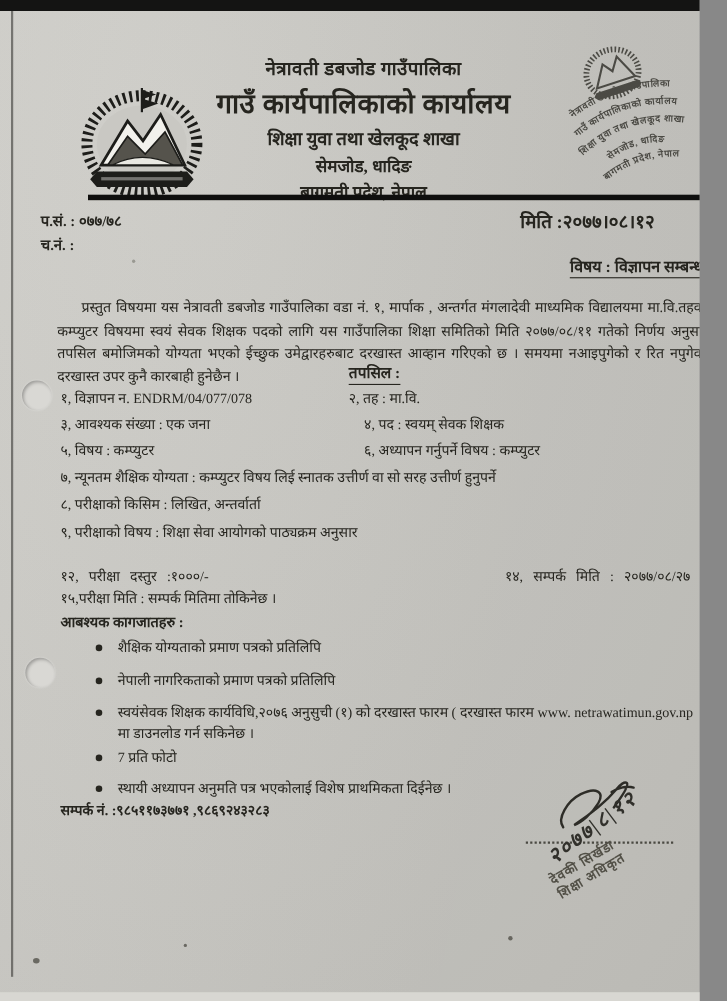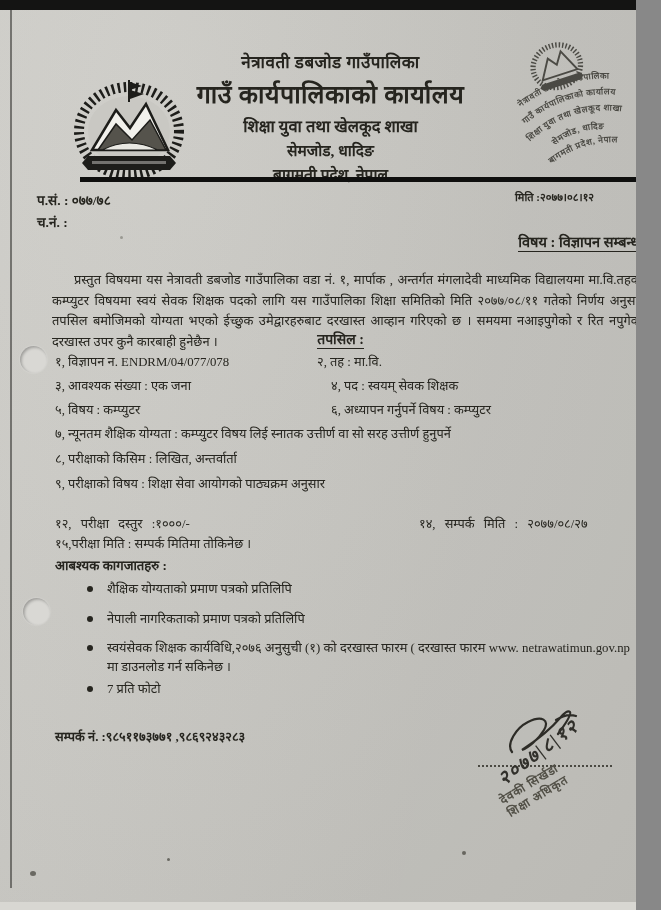--- a/index.html
+++ b/index.html
@@ -27,40 +27,40 @@
   .lh-addr{font-size:15.5px;font-weight:bold;margin-top:2px;}
   .lh-prov{font-size:15.5px;font-weight:bold;margin-top:2px;}
   .emblem{position:absolute;left:72px;top:76px;}
   .stamp{position:absolute;left:498px;top:34px;transform:rotate(-18deg);opacity:.88;}
   .stamp text{font-size:8.6px;font-weight:bold;fill:#3c3b35;letter-spacing:.6px;}
   .rule{position:absolute;left:80px;top:177px;width:574px;height:5px;background:#0f0f0e;}
 
   
   .meta-ref{position:absolute;left:37px;top:191px;font-size:13.5px;font-weight:bold;}
   .meta-serial{position:absolute;left:37px;top:213px;font-size:13.5px;font-weight:bold;}
-  .meta-date{position:absolute;left:515px;top:189px;font-size:11px;font-weight:bold;}
+  .meta-date{position:absolute;left:473px;top:189px;font-size:17px;font-weight:bold;}
 
   .subject{position:absolute;left:0;top:231px;width:661px;text-align:right;
     font-size:14.5px;font-weight:bold;}
   .subject span{border-bottom:1.5px solid #26251f;padding-bottom:1px;}
 
   .body-par{position:absolute;left:52px;top:254px;width:592px;
     font-size:12.9px;line-height:1.6;text-align:justify;text-indent:22px;margin-top:16px;}
 
   .tapasil{position:absolute;left:10px;top:329px;width:661px;text-align:center;
     font-size:14px;font-weight:bold;}
   .tapasil span{border-bottom:1.5px solid #26251f;padding-bottom:1px;}
 
   
   .rows{position:absolute;left:55px;top:352px;width:580px;font-size:12.8px;}
   .srow{position:relative;height:24px;}
   .srow .lcell{display:inline-block;}
   .srow .rcell{position:absolute;top:0;}
   .r1 .rcell{left:262px;} .r2 .rcell{left:276px;} .r3 .rcell{left:276px;}
-  .r7 .rcell{left:366px;} .r8 .rcell{left:364px;}
+  .r7 .rcell{left:366px;} .r8 .rcell{left:404px;}
   .r8 .lcell,.r8 .rcell{word-spacing:6px;}
   .srow.tall{height:25px;}
 
   .docs-head{position:absolute;left:55px;top:556px;font-size:13.2px;font-weight:bold;text-align:center;}
   .bullets{position:absolute;left:85px;top:580px;width:545px;font-size:12.8px;}
   .brow{position:relative;padding-left:22px;margin-bottom:11px;line-height:1.45;text-align:justify;}
   .brow .dot{position:absolute;left:2px;top:6px;width:6px;height:6px;border-radius:50%;background:#26251f;}
   .brow.b2{margin-bottom:4px;}
   .brow.b3{margin-bottom:9px;}
   .contact{position:absolute;left:55px;top:727px;font-size:12.8px;font-weight:bold;}
@@ -202,20 +202,24 @@
       <span>नेपाली नागरिकताको प्रमाण पत्रको प्रतिलिपि</span>
     </div>
     <div class="brow b2">
       <span class="dot"></span>
       <span>स्वयंसेवक शिक्षक कार्यविधि,२०७६ अनुसुची (१) को दरखास्त फारम ( दरखास्त फारम www. netrawatimun.gov.np मा डाउनलोड गर्न सकिनेछ ।</span>
     </div>
     <div class="brow b3">
       <span class="dot"></span>
       <span>7 प्रति फोटो</span>
     </div>
+    <div class="brow">
+      <span class="dot"></span>
+      <span>स्थायी अध्यापन अनुमति पत्र भएकोलाई विशेष प्राथमिकता दिईनेछ ।</span>
+    </div>
   </div>
 
   <div class="contact">सम्पर्क नं. :९८५११७३७७१ ,९८६९२४३२८३</div>
 
   <svg class="sig-svg" width="110" height="64" viewBox="0 0 110 64">
     <path d="M14,52 C8,44 18,28 30,22 C44,15 52,20 46,30 C40,40 30,48 24,50 C36,42 52,30 62,18 C66,13 70,10 72,12 C74,15 66,26 60,34 M58,20 C64,16 72,14 78,16" fill="none" stroke="#2d2c27" stroke-width="2.2" stroke-linecap="round"></path>
   </svg>
   <div class="sig-dots"></div>
   <div class="hand-date">२०७७|८|१२</div>
   <div class="sig-stamp">

